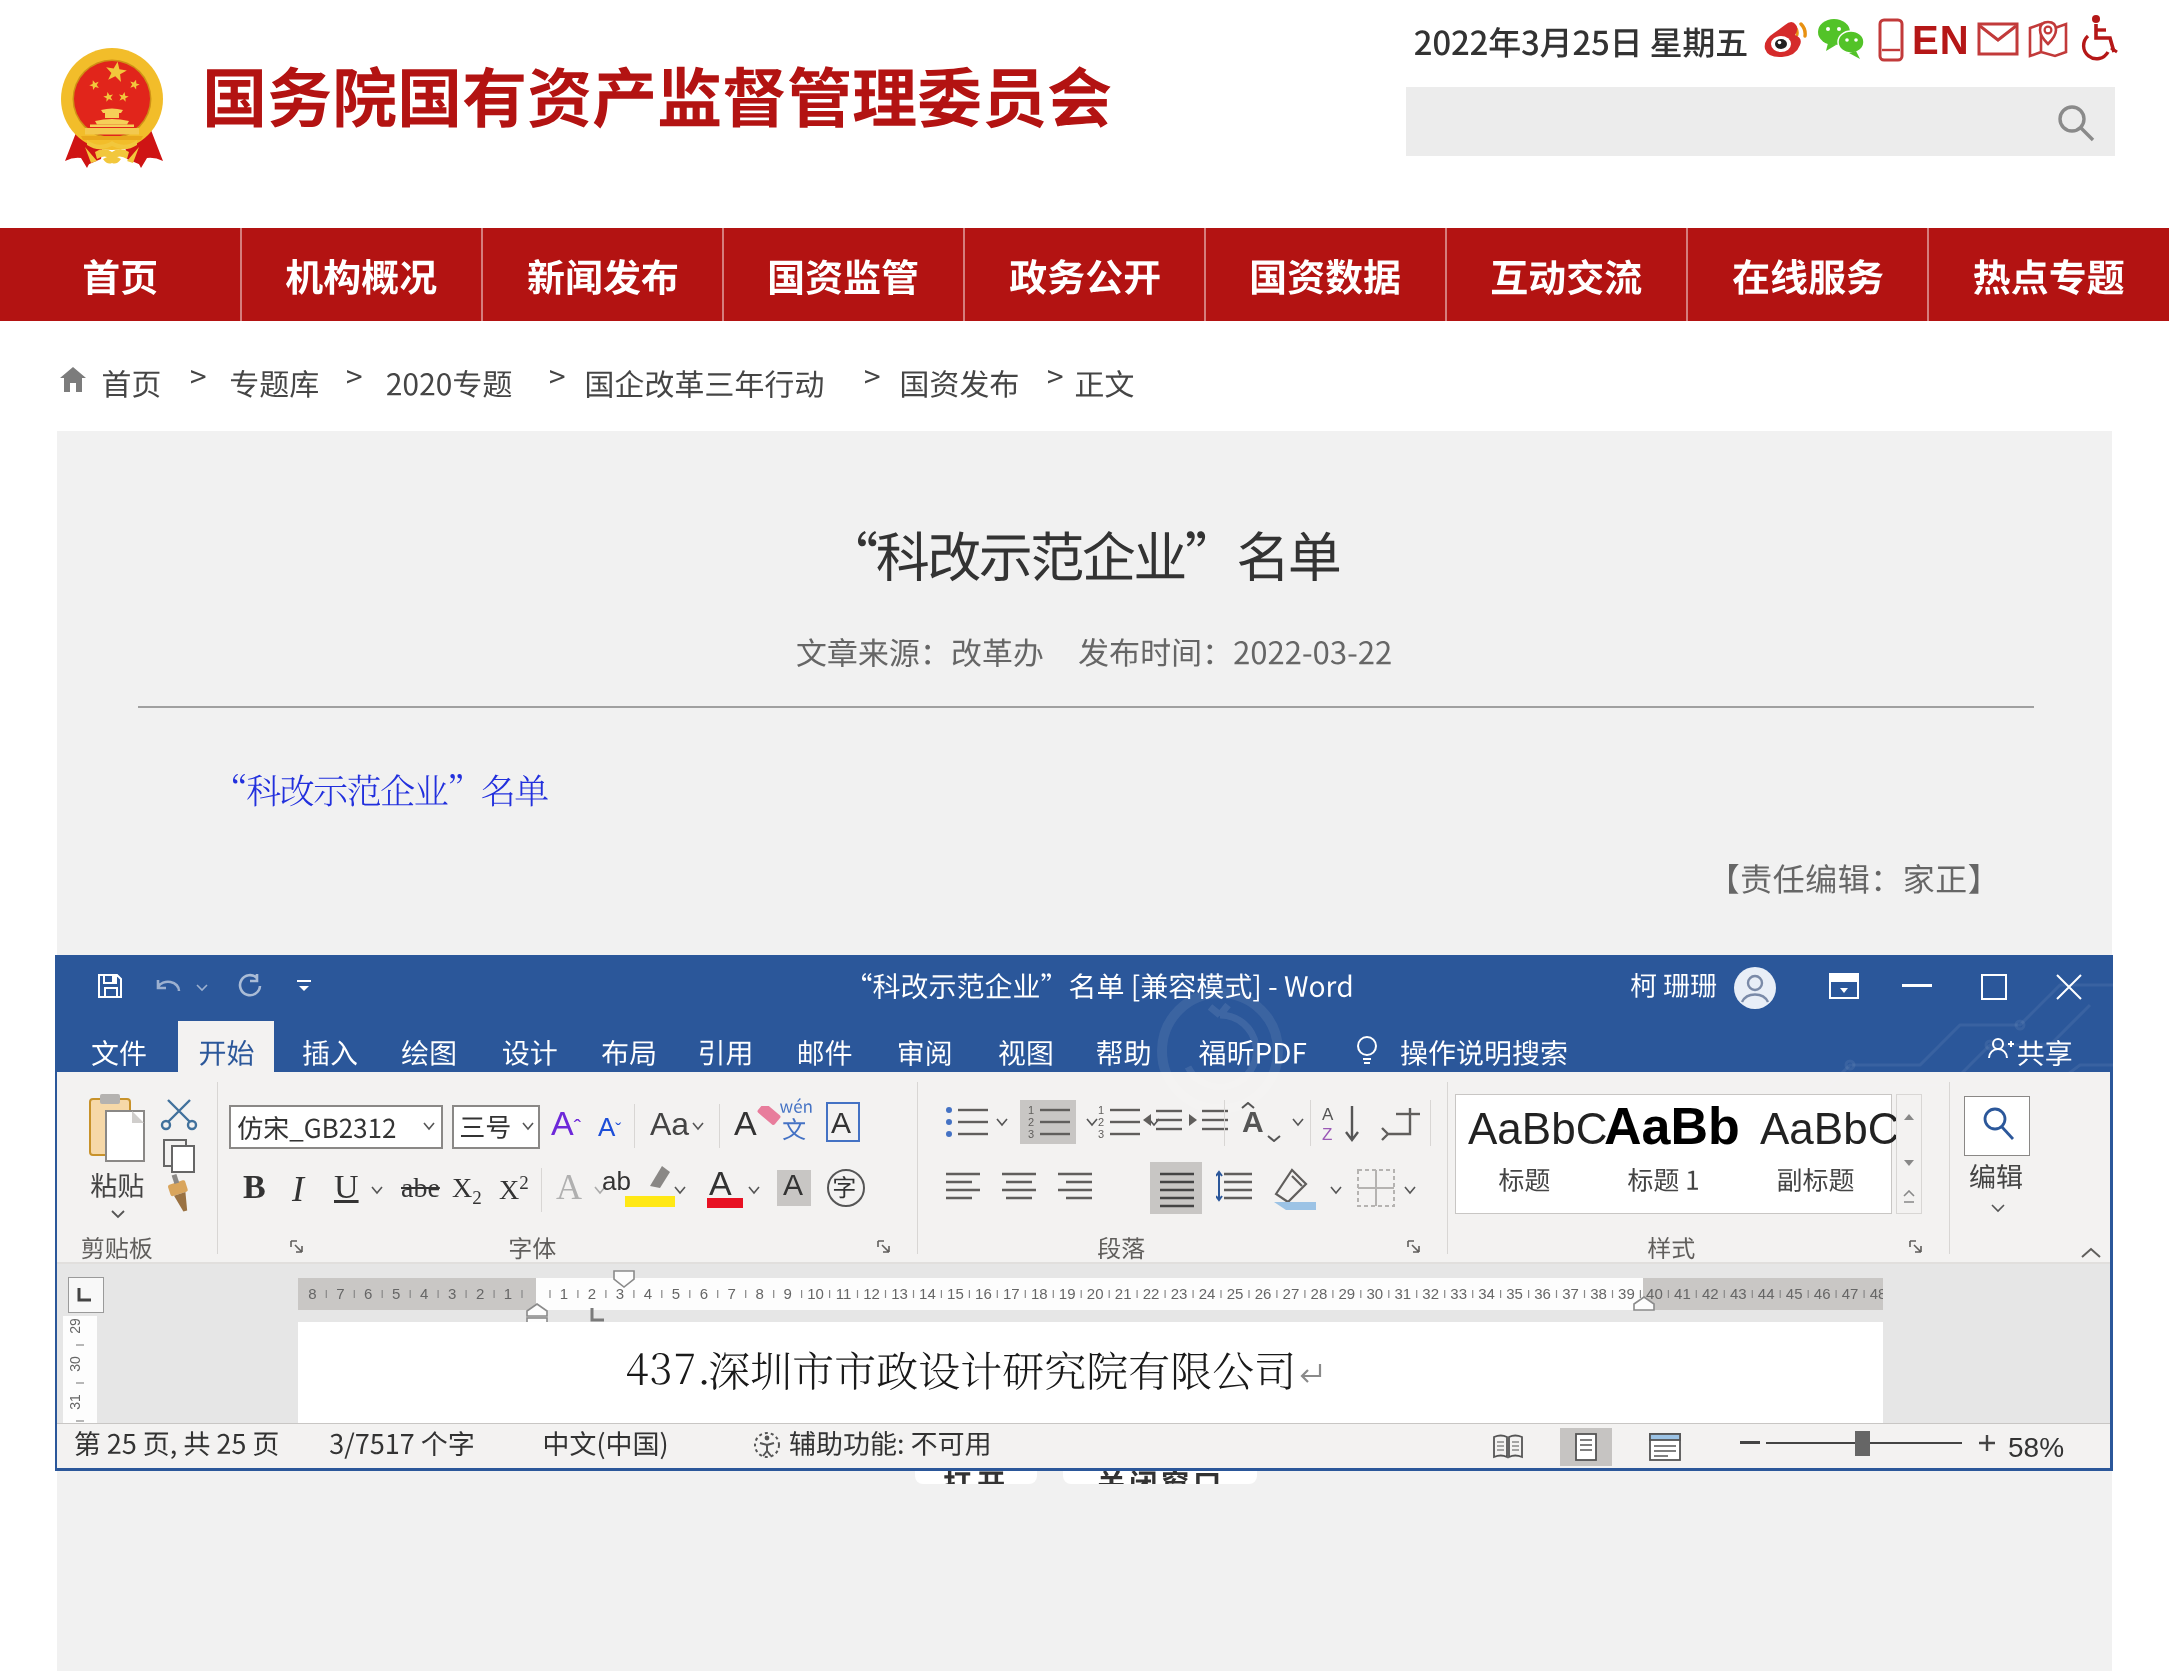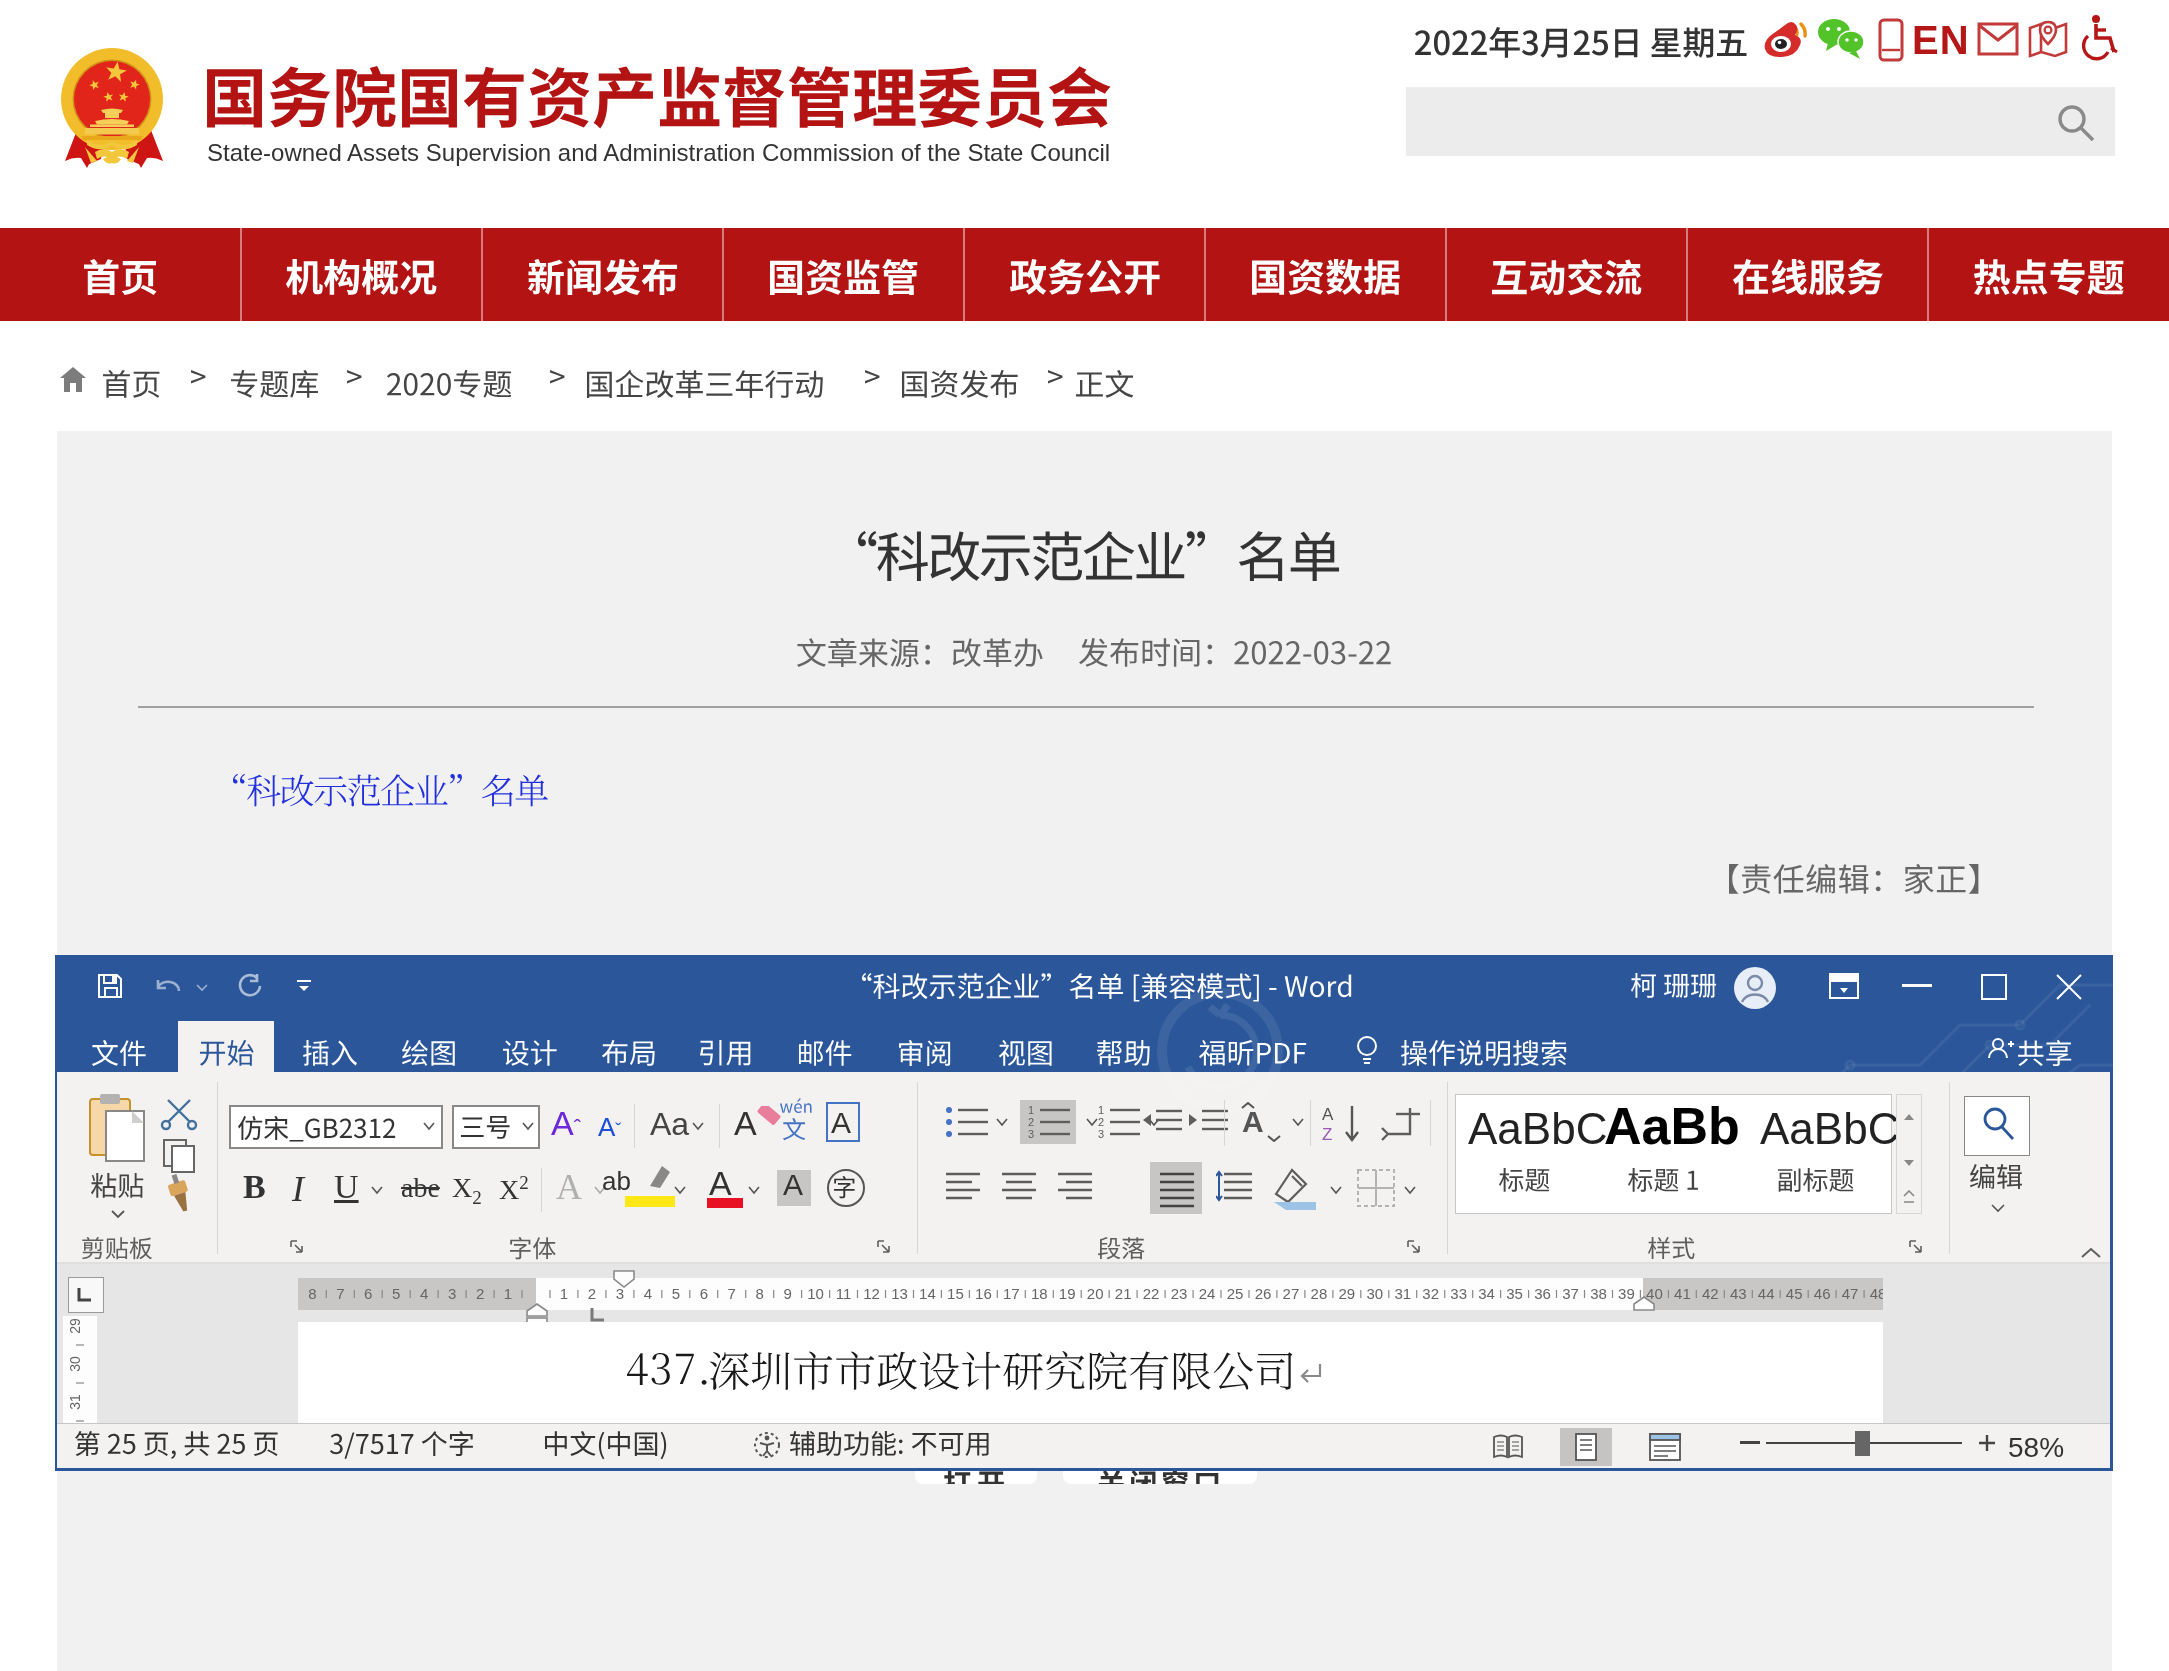--- a/index.html
+++ b/index.html
@@ -221,21 +221,20 @@
         <use href="#g6" transform="translate(385.1 55.9) scale(0.065 -0.065)"></use>
         <use href="#g7" transform="translate(450.1 55.9) scale(0.065 -0.065)"></use>
         <use href="#g8" transform="translate(515.1 55.9) scale(0.065 -0.065)"></use>
         <use href="#g9" transform="translate(580.1 55.9) scale(0.065 -0.065)"></use>
         <use href="#g10" transform="translate(645.1 55.9) scale(0.065 -0.065)"></use>
         <use href="#g11" transform="translate(710.1 55.9) scale(0.065 -0.065)"></use>
         <use href="#g12" transform="translate(775.1 55.9) scale(0.065 -0.065)"></use>
         <use href="#g13" transform="translate(840.1 55.9) scale(0.065 -0.065)"></use>
       </g>
     </svg>
-    <div style="position:absolute;left:207px;top:139px;font:24px 'Liberation Sans',sans-serif;color:#333;letter-spacing:0;white-space:nowrap">State-owned Assets Supervision and Administration Commission of the State Council</div>
     <svg style="position:absolute;left:1415px;top:27px;overflow:visible;" width="331.5" height="30.9">
       <g fill="#333">
         <use href="#g14" transform="translate(-1.3 28) scale(0.033 -0.033)"></use>
         <use href="#g15" transform="translate(17.4 28) scale(0.033 -0.033)"></use>
         <use href="#g14" transform="translate(36 28) scale(0.033 -0.033)"></use>
         <use href="#g14" transform="translate(54.6 28) scale(0.033 -0.033)"></use>
         <use href="#g16" transform="translate(73.2 28) scale(0.033 -0.033)"></use>
         <use href="#g17" transform="translate(106 28) scale(0.033 -0.033)"></use>
         <use href="#g18" transform="translate(124.6 28) scale(0.033 -0.033)"></use>
         <use href="#g14" transform="translate(157.4 28) scale(0.033 -0.033)"></use>

